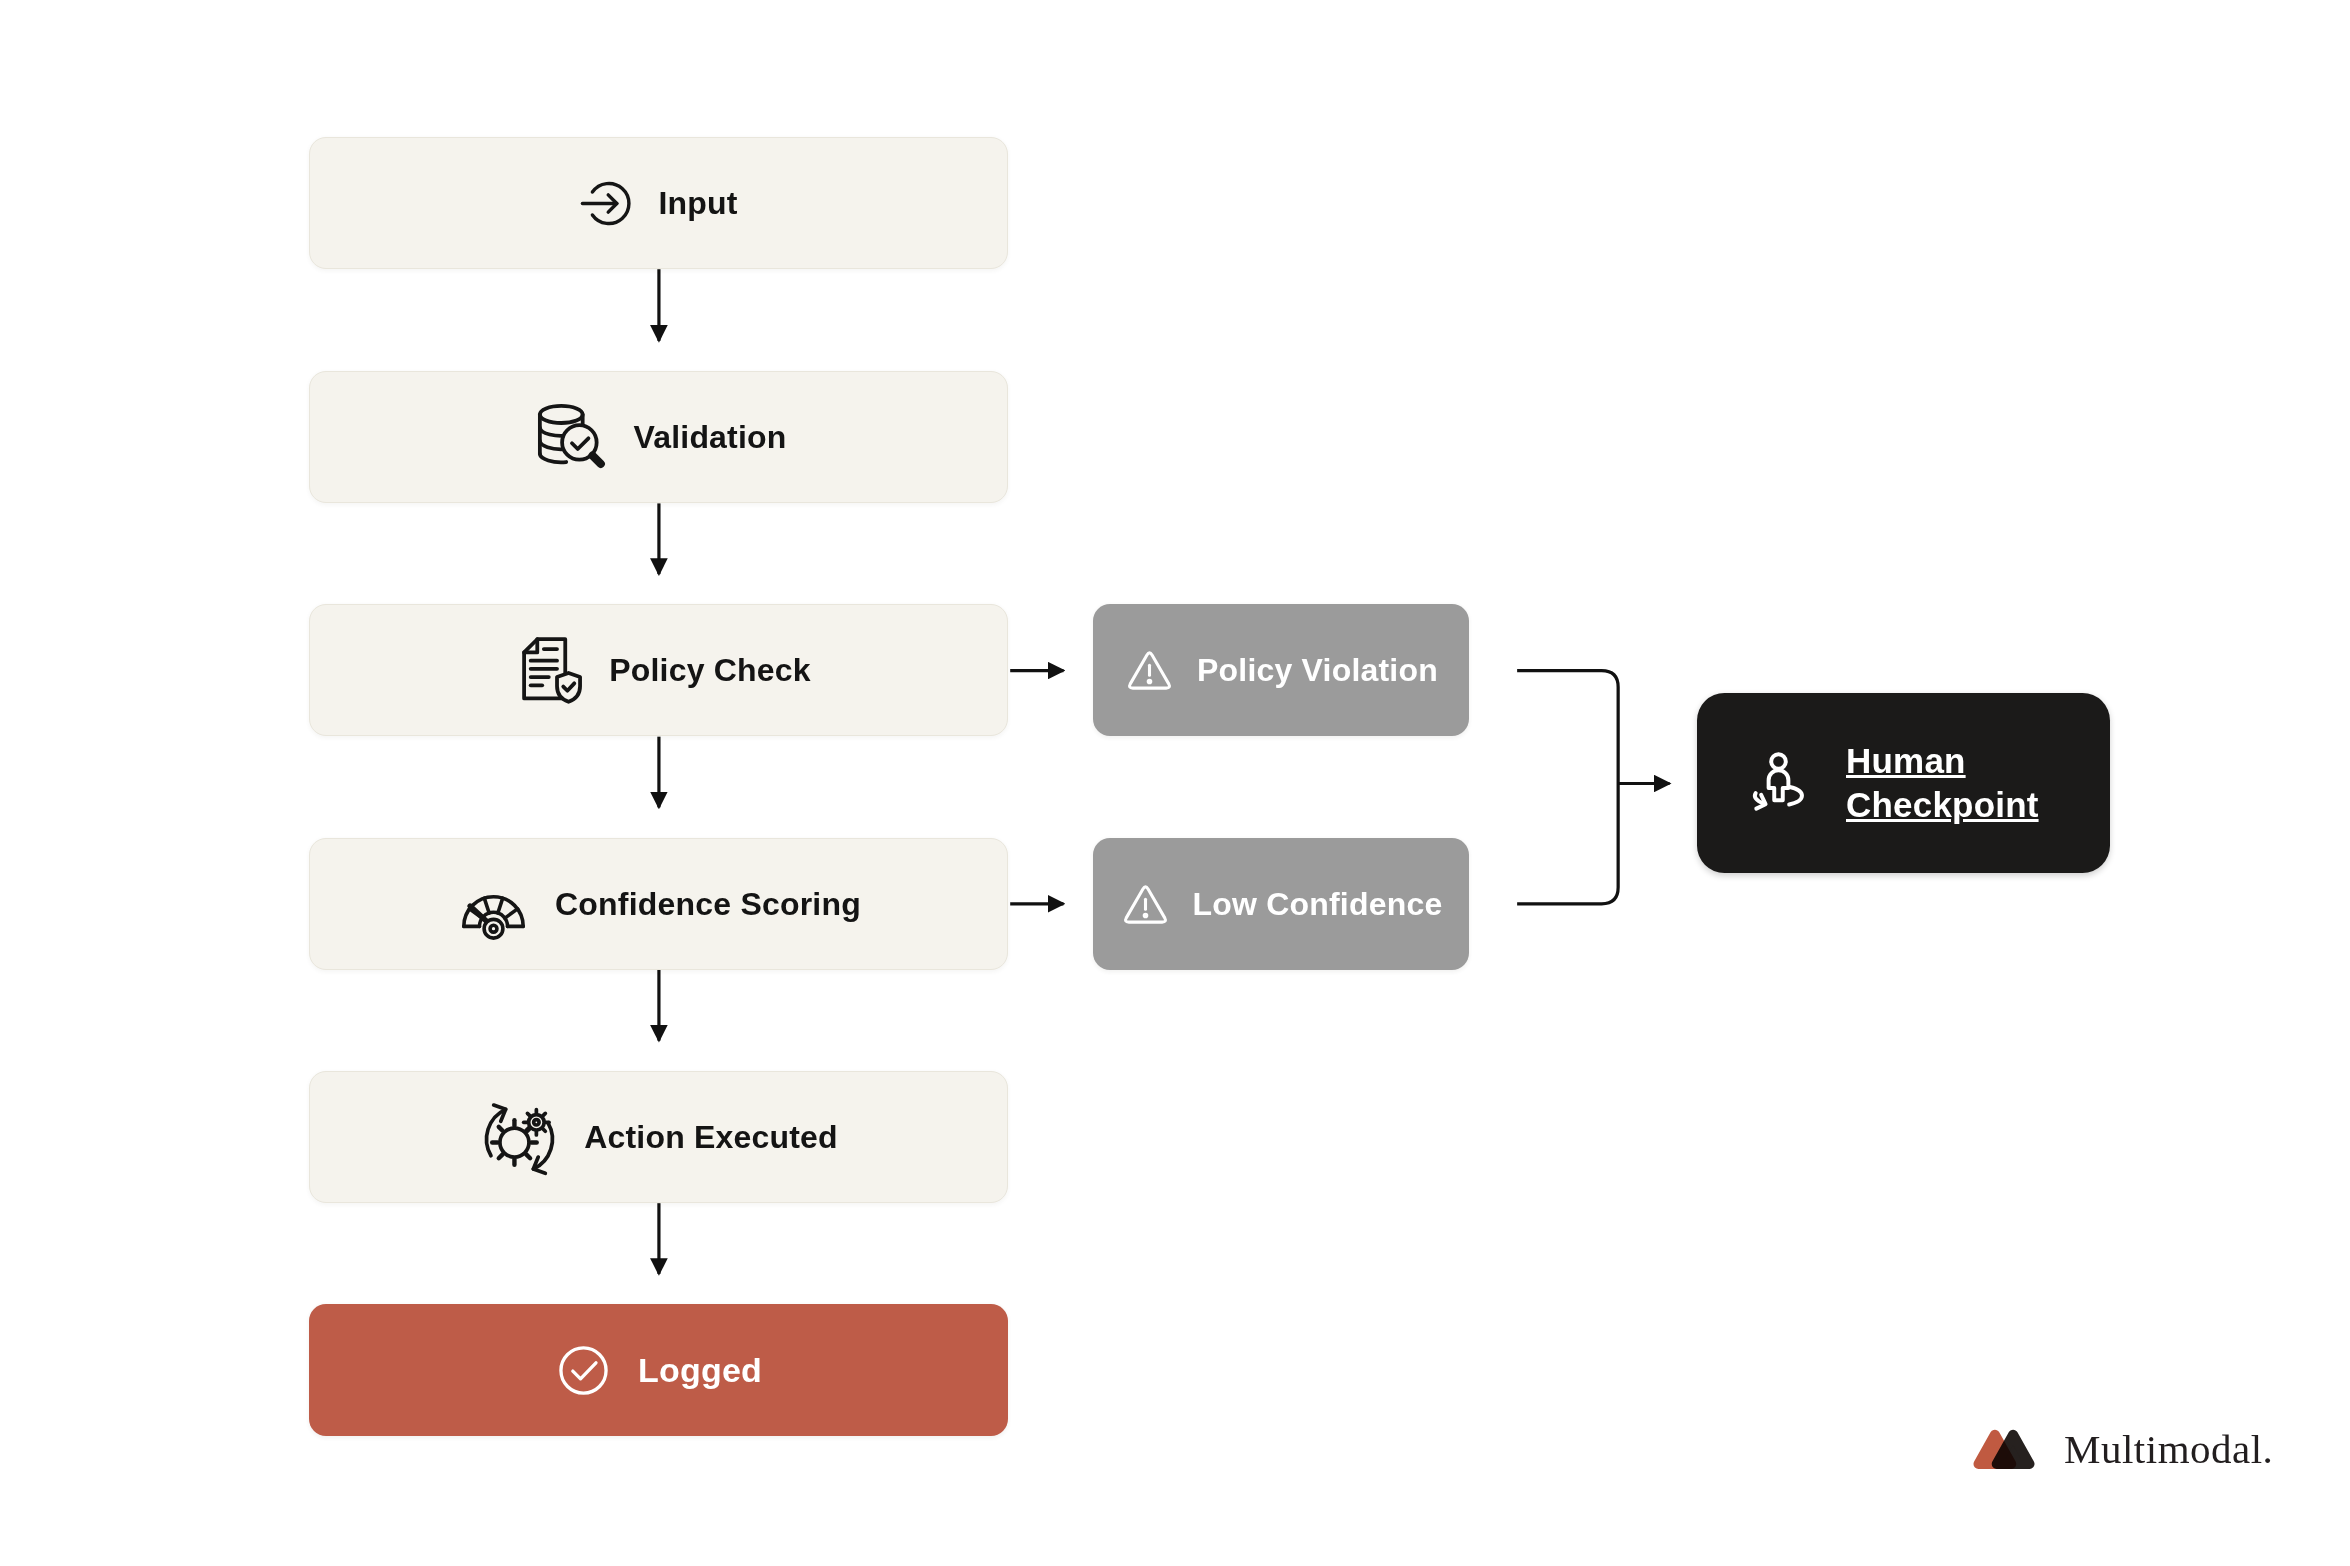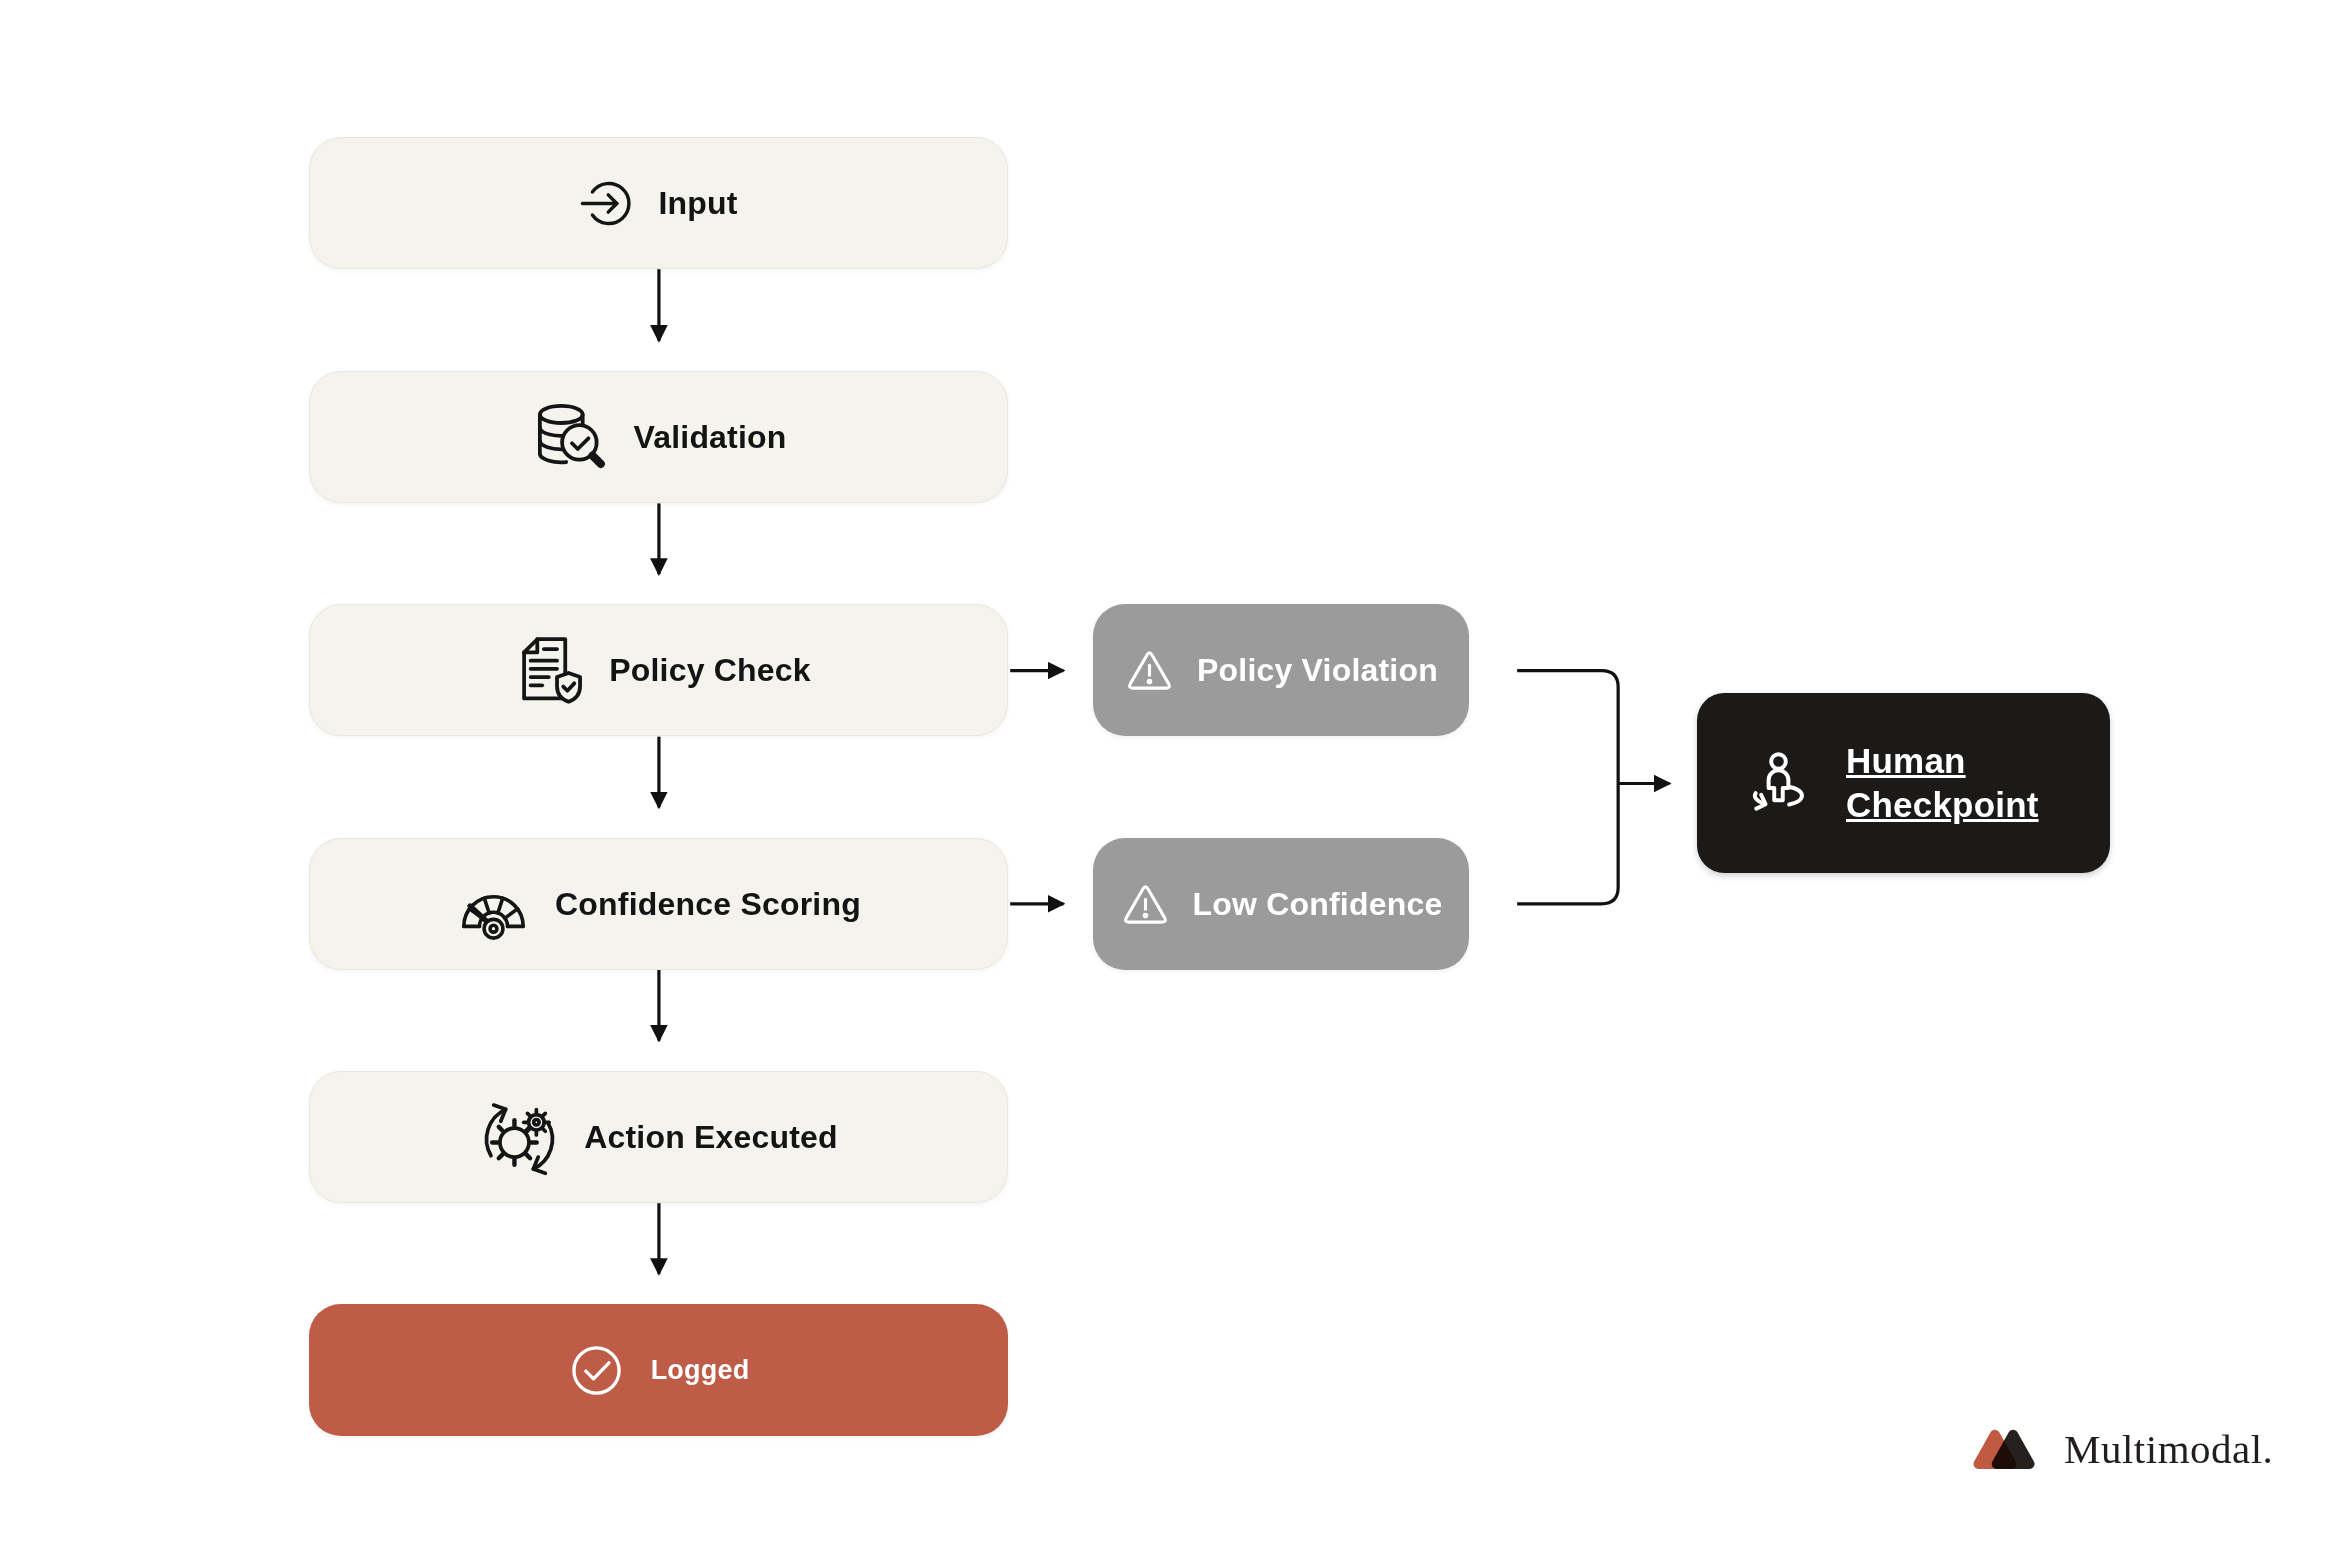--- a/index.html
+++ b/index.html
@@ -23,21 +23,21 @@
     width: 2351px;
     height: 1567px;
     pointer-events: none;
   }
   .node {
     position: absolute;
     display: flex;
     align-items: center;
     justify-content: center;
     box-sizing: border-box;
-    border-radius: 32px;
+    border-radius: 17px;
   }
   .node .label {
     font-weight: 700;
     font-size: 32px;
     letter-spacing: 0.2px;
     white-space: nowrap;
   }
   .node-cream {
     left: 309px;
     width: 699px;
@@ -78,21 +78,21 @@
     gap: 31px;
     box-shadow: 0 2.8px 6.4px rgba(0,0,0,0.18);
     text-decoration: underline;
   }
   .node-black .label {
     white-space: normal;
     width: 219px;
     font-size: 35px;
     line-height: 1.26;
   }
-  .node-red .label { font-size: 27px; }
+  .node-red .label { font-size: 34px; }
   .icon { flex: 0 0 auto; display: block; }
   .logo {
     position: absolute;
     left: 1971px;
     top: 1422px;
     display: flex;
     align-items: flex-end;
     gap: 27px;
   }
   .logo-word {

